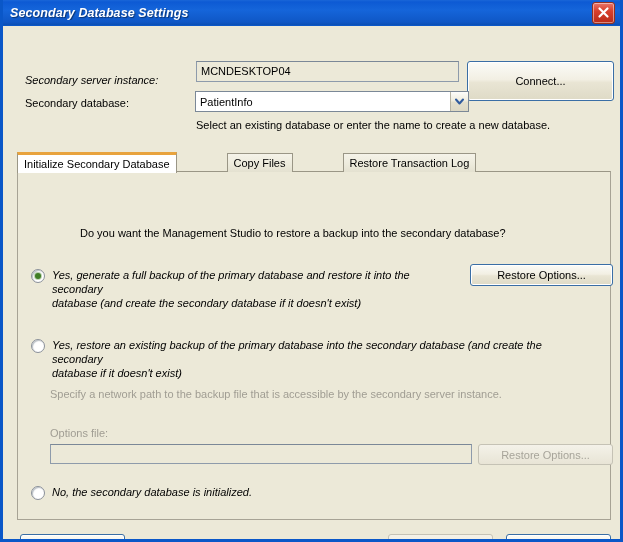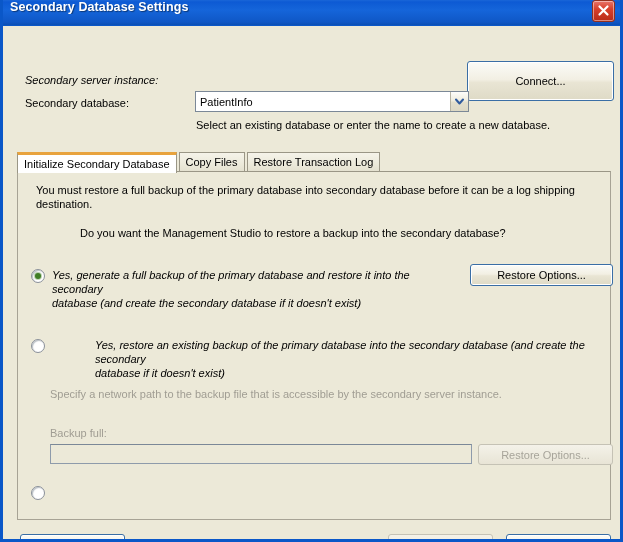--- a/index.html
+++ b/index.html
@@ -25,23 +25,24 @@
   }
 
   
   .titlebar {
     position: relative;
     height: 26px;
     background: linear-gradient(to bottom,
         #1a66d8 0%, #0d5ad4 8%, #1565da 40%, #0f57c6 88%, #0b4fb4 100%);
     border-bottom: 1px solid #0a57c8;
     display: flex;
-    align-items: flex-start;
+    align-items: center;
     padding: 0 2px 0 7px;
     box-sizing: border-box;
+    font-style: italic;
   }
   .titlebar-text {
     color: #ffffff;
     font-size: 12.5px;
     font-weight: bold;
     letter-spacing: 0.1px;
     text-shadow: 1px 1px 1px rgba(0,0,0,0.45);
     flex: 1 1 auto;
     white-space: nowrap;
     overflow: hidden;
@@ -146,22 +147,23 @@
     border-color: #c5c2b5;
   }
 
   
   .tabstrip {
     position: absolute;
     left: 14px;
     top: 126px;
     height: 21px;
     display: flex;
-    align-items: flex-start;
+    align-items: center;
     z-index: 3;
+    gap: 48px;
   }
   .tab {
     box-sizing: border-box;
     height: 19px;
     padding: 0 6px;
     font-size: 11px;
     display: flex;
     align-items: center;
     background: linear-gradient(to bottom, #f5f3e9 0%, #eceadb 60%, #e4e1d0 100%);
     border: 1px solid #9a9686;
@@ -254,20 +256,21 @@
       <svg width="13" height="13" viewBox="0 0 13 13" aria-hidden="true">
         <path d="M2.5 2.5 L10.5 10.5 M10.5 2.5 L2.5 10.5" stroke="#ffffff" stroke-width="2.2" stroke-linecap="round" fill="none"></path>
       </svg>
     </div>
   </div>
 
   <div class="client">
 
     <div class="row-label" style="left:22px; top:48px;font-style:italic;">Secondary server instance:</div>
 
+    <div class="textbox" style="left:193px; top:35px; width:263px; height:21px;">MCNDESKTOP04</div>
 
     <div class="btn focused" style="left:464px; top:35px; width:147px; height:40px;text-align:right;">Connect...</div>
 
     <div class="row-label" style="left:22px; top:71px;">Secondary database:</div>
 
     <div class="combo" style="left:192px; top:65px; width:274px; height:21px;">
       <div class="combo-value">PatientInfo</div>
       <div class="combo-arrow">
         <svg width="9" height="7" viewBox="0 0 9 7" aria-hidden="true">
           <path d="M1 1.5 L4.5 5.5 L8 1.5" fill="none" stroke="#2f5b9e" stroke-width="2" stroke-linecap="round" stroke-linejoin="round"></path>
@@ -284,52 +287,52 @@
       <div class="tab">
         <span>Copy Files</span>
       </div>
       <div class="tab">
         <span>Restore Transaction Log</span>
       </div>
     </div>
 
     <div class="tabpanel">
 
-      <div class="panel-text" style="left:18px; top:11px; width:560px;">You must restore a full backup of the primary database into secondary database before it can be a log shipping destination.</div>
 
       <div class="panel-text" style="left:18px; top:54px; width:540px;padding-left:44px;">Do you want the Management Studio to restore a backup into the secondary database?</div>
 
       <div class="radio-row" style="left:13px; top:96px; width:430px;">
         <span class="radio checked"></span>
         <span class="radio-label">
           <span>Yes, generate a full backup of the primary database and restore it into the secondary</span><br>
           <span>database (and create the secondary database if it doesn't exist)</span>
         </span>
       </div>
 
       <div class="btn focused" style="left:452px; top:92px; width:143px; height:22px;">Restore Options...</div>
 
-      <div class="radio-row" style="left:13px; top:166px; width:560px;gap:43px;">
+      <div class="radio-row" style="left:13px; top:166px; width:560px;">
         <span class="radio"></span>
         <span class="radio-label">
           <span>Yes, restore an existing backup of the primary database into the secondary database (and create the secondary</span><br>
           <span>database if it doesn't exist)</span>
         </span>
       </div>
 
       <div class="panel-text muted" style="left:32px; top:215px; width:520px;">Specify a network path to the backup file that is accessible by the secondary server instance.</div>
 
-      <div class="panel-text muted" style="left:32px; top:254px;">Backup full:</div>
+      <div class="panel-text muted" style="left:32px; top:254px;">Options file:</div>
 
       <div class="textbox empty-disabled" style="left:32px; top:272px; width:422px; height:20px;" placeholder=""></div>
 
       <div class="btn disabled" style="left:460px; top:272px; width:135px; height:21px;">Restore Options...</div>
 
       <div class="radio-row" style="left:13px; top:313px; width:400px;">
         <span class="radio"></span>
+        <span class="radio-label">No, the secondary database is initialized.</span>
       </div>
 
     </div>
 
     <div class="bottombar">
       <div class="btn focused" style="left:17px; top:14px; width:105px; height:23px;">Help</div>
 
       <div class="btn disabled" style="left:385px; top:14px; width:105px; height:23px;">OK</div>
 
       <div class="btn focused" style="left:503px; top:14px; width:105px; height:23px;">Cancel</div>

